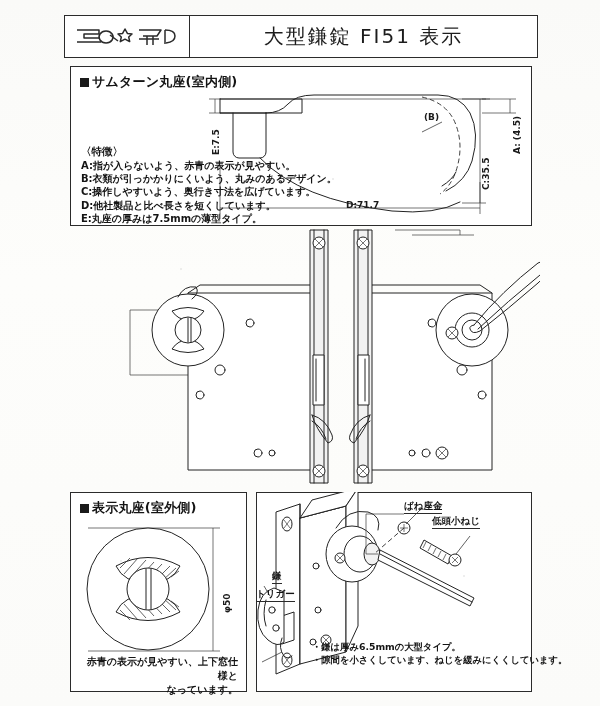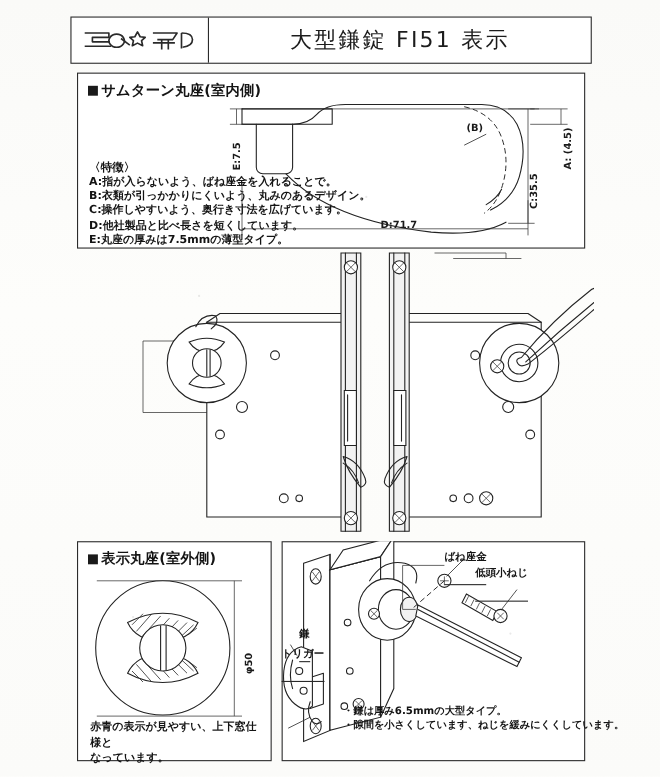--- a/index.html
+++ b/index.html
@@ -91,36 +91,36 @@
   .ln{fill:none;stroke:#232323;stroke-width:1;stroke-linejoin:round;stroke-linecap:round;}
   .ln-thin{fill:none;stroke:#3a3a3a;stroke-width:.7;}
   .ln-dash{fill:none;stroke:#2a2a2a;stroke-width:.9;stroke-dasharray:5 3;}
   .ln-lead{fill:none;stroke:#2e2e2e;stroke-width:.75;}
   .fillw{fill:#ffffff;stroke:#232323;stroke-width:1;}
   .fillg{fill:#f2f2f2;stroke:#232323;stroke-width:1;}
 
   .cap{
     position:absolute;font-size:10px;line-height:14px;
     font-family:"DejaVu Sans","Liberation Sans",sans-serif;
-    color:#141414;font-weight:600;
+    color:#141414;font-weight:600;text-align:right;
   }
   .note-list{
     position:absolute;margin:0;padding:0;list-style:none;
   }
   .note-list li{
     font-size:9.3px;line-height:13px;white-space:nowrap;
     font-family:"DejaVu Sans","Liberation Sans",sans-serif;
     color:#141414;font-weight:600;
   }
   .callout{
     position:absolute;font-size:9.5px;font-weight:700;
     font-family:"DejaVu Sans","Liberation Sans",sans-serif;
     color:#141414;white-space:nowrap;
     border-bottom:1px solid #2a2a2a;
-    padding-bottom:18px;
+    padding-bottom:0;
   }
   .scan-speck{position:absolute;background:#cfcfcf;border-radius:50%;opacity:.45;}
 </style>
 </head>
 <body>
 
 <div class="sheet">
 
   <div class="header">
     <div class="logo-cell">
@@ -147,21 +147,21 @@
   </div>
 
   <div class="panel" id="panel-top">
     <div class="panel-heading">
       <span class="sq"></span><span>サムターン丸座(室内側)</span>
     </div>
 
     <div class="feat-title">〈特徴〉</div>
 
     <ul class="feat-list">
-      <li>A:指が入らないよう、ばね座金を入れることで。</li>
+      <li>A:指が入らないよう、赤青の表示が見やすい。</li>
       <li>B:衣類が引っかかりにくいよう、丸みのあるデザイン。</li>
       <li>C:操作しやすいよう、奥行き寸法を広げています。</li>
       <li>D:他社製品と比べ長さを短くしています。</li>
       <li>E:丸座の厚みは7.5mmの薄型タイプ。</li>
     </ul>
   </div>
 
   <div class="draw" id="drawing-top">
     <svg width="462" height="160" viewBox="0 0 462 160">
 

